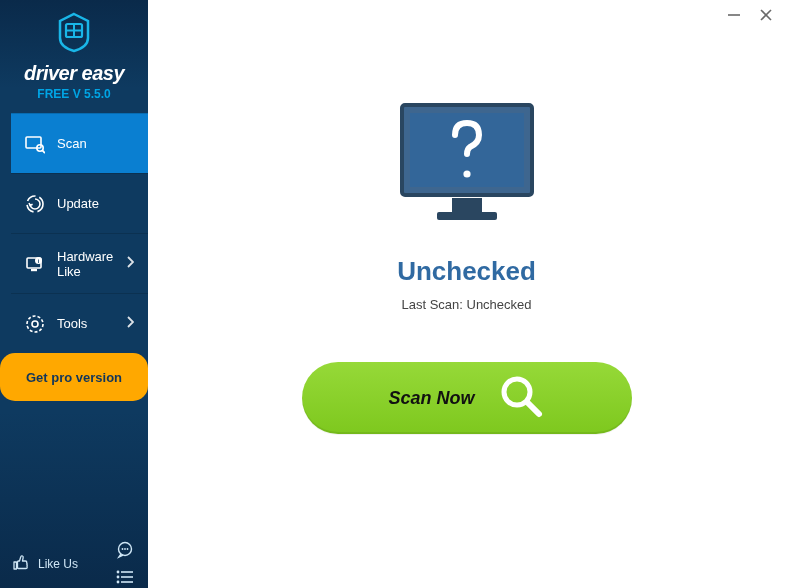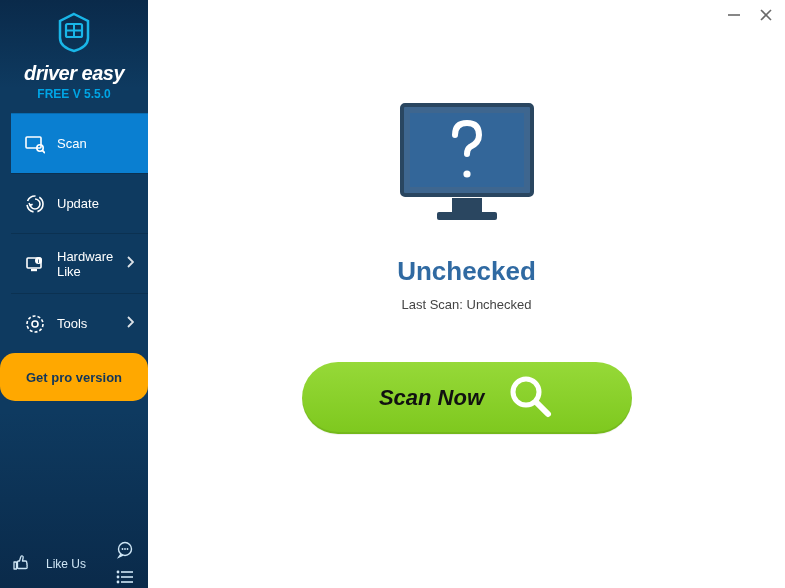--- a/index.html
+++ b/index.html
@@ -38,22 +38,22 @@
   .monitor-block { margin-top: 100px; display:flex; flex-direction:column; align-items:center; }
   .status-title { color: #306aa2; font-size: 26px; font-weight: 700; margin-top: 22px; }
   .status-sub { color: #444; font-size: 13px; margin-top: 10px; }
   .scan-button {
     margin-top: 50px; width: 330px; height: 72px; border-radius: 40px;
     background: #84cc16; display:flex; align-items:center; justify-content:center;
     gap: 22px; cursor:pointer;
     box-shadow: inset 0 -2px 0 rgba(0,0,0,0.08), 0 1px 0 rgba(0,0,0,0.05);
     background: linear-gradient(to bottom, #96d938 0%, #7ec81e 100%);
   }
-  .scan-label { font-size: 22px; font-weight: 800; font-style: italic; color: #111; }
-  .like-container{display:flex;align-items:center;gap:16px;}
+  .scan-label { font-size: 18px; font-weight: 800; font-style: italic; color: #111; }
+  .like-container{display:flex;align-items:center;gap:8px;}
 </style>
 </head>
 <body>
 
 <div class="sidebar">
   <div class="logo-block">
     <span>
       <svg width="44" height="44" viewBox="0 0 44 44">
         <path d="M22 4 L36 11 L36 28 Q36 37 22 41 Q8 37 8 28 L8 11 Z" fill="none" stroke="#19b6e8" stroke-width="2.5"></path>
         <rect x="14" y="14" width="16" height="13" rx="1.5" fill="none" stroke="#19b6e8" stroke-width="2.2"></rect>

